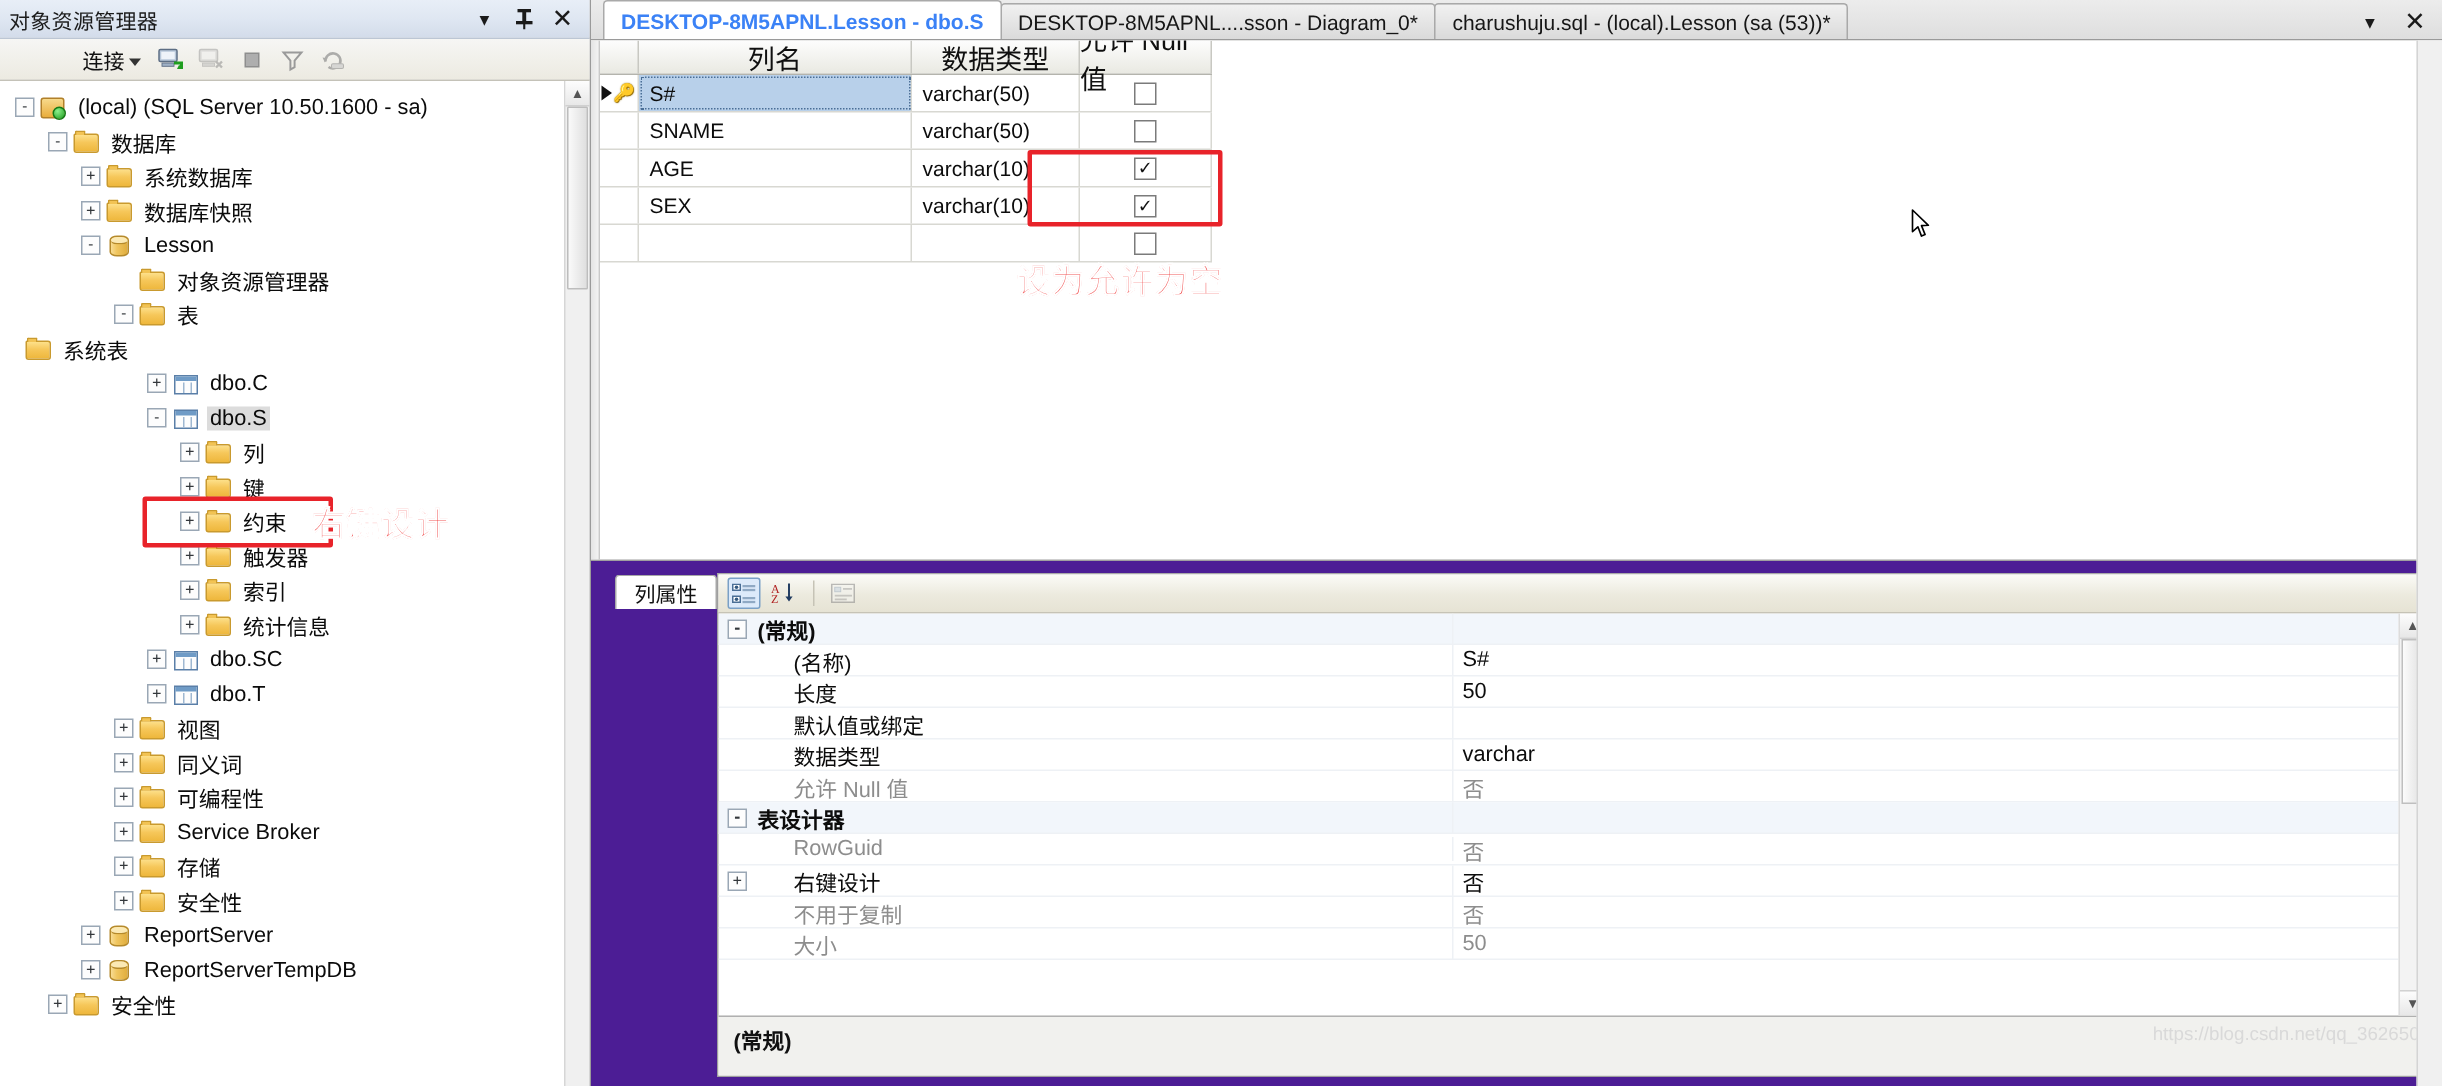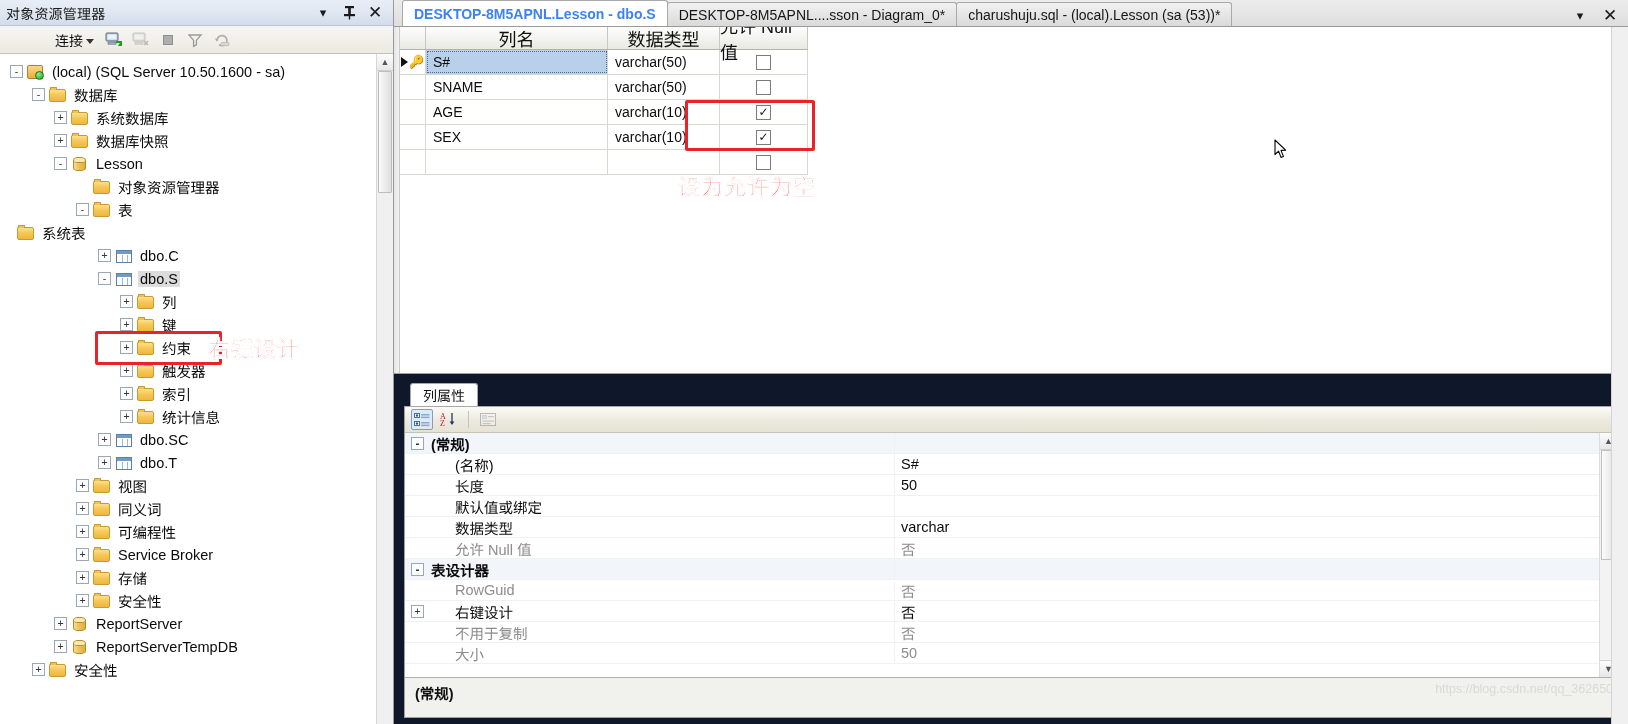--- a/index.html
+++ b/index.html
@@ -105,21 +105,21 @@
   .grow.sel .gc.c1{background:#b8d0ea;outline:1px dotted #4a6e96;outline-offset:-2px;}
   .ckbox{width:15px;height:15px;border:1px solid #7b7b7b;background:#fff;box-sizing:border-box;
          display:flex;align-items:center;justify-content:center;font-size:12px;color:#111;line-height:1;cursor:pointer;}
   .pk-row{display:flex;align-items:center;gap:1px;}
   .arrow-blk{width:0;height:0;border-top:5px solid transparent;border-bottom:5px solid transparent;border-left:7px solid #111;}
   .keyico{font-size:12px;color:#d8a900;text-shadow:0 0 1px #8a6a00;line-height:1;}
 
   .cursor{position:absolute;left:880px;top:112px;width:13px;height:20px;pointer-events:none;}
 
   
-  .props{flex:1;background:#0f172a;padding:8px 10px 6px 10px;box-sizing:border-box;display:flex;flex-direction:column;position:relative;}
+  .props{flex:1;background:#4c1d95;padding:8px 10px 6px 10px;box-sizing:border-box;display:flex;flex-direction:row;position:relative;}
   .ptabrow{height:24px;display:flex;align-items:flex-end;padding-left:6px;box-sizing:border-box;}
   .ptab{height:22px;display:flex;align-items:center;padding:0 12px;font-size:14px;background:#ffffff;
         border:1px solid #a8a8a8;border-bottom:none;border-radius:3px 3px 0 0;color:#111;cursor:pointer;}
   .pbody{flex:1;background:#ffffff;border:1px solid #9f9f9f;border-top:1px solid #a8a8a8;display:flex;flex-direction:column;min-height:0;}
   .ptoolbar{height:26px;background:linear-gradient(to bottom,#fbfbf7 0%,#eceade 55%,#e6e3d4 100%);
             border-bottom:1px solid #c6c3b6;display:flex;align-items:center;gap:5px;padding:0 6px;box-sizing:border-box;}
   .pt-btn{width:22px;height:21px;display:flex;align-items:center;justify-content:center;cursor:pointer;box-sizing:border-box;}
   .pt-btn.on{border:1px solid #7aa0c6;background:#dceafa;border-radius:2px;}
   .ptsep{width:1px;height:17px;background:#c6c3b6;margin:0 3px;}
 

